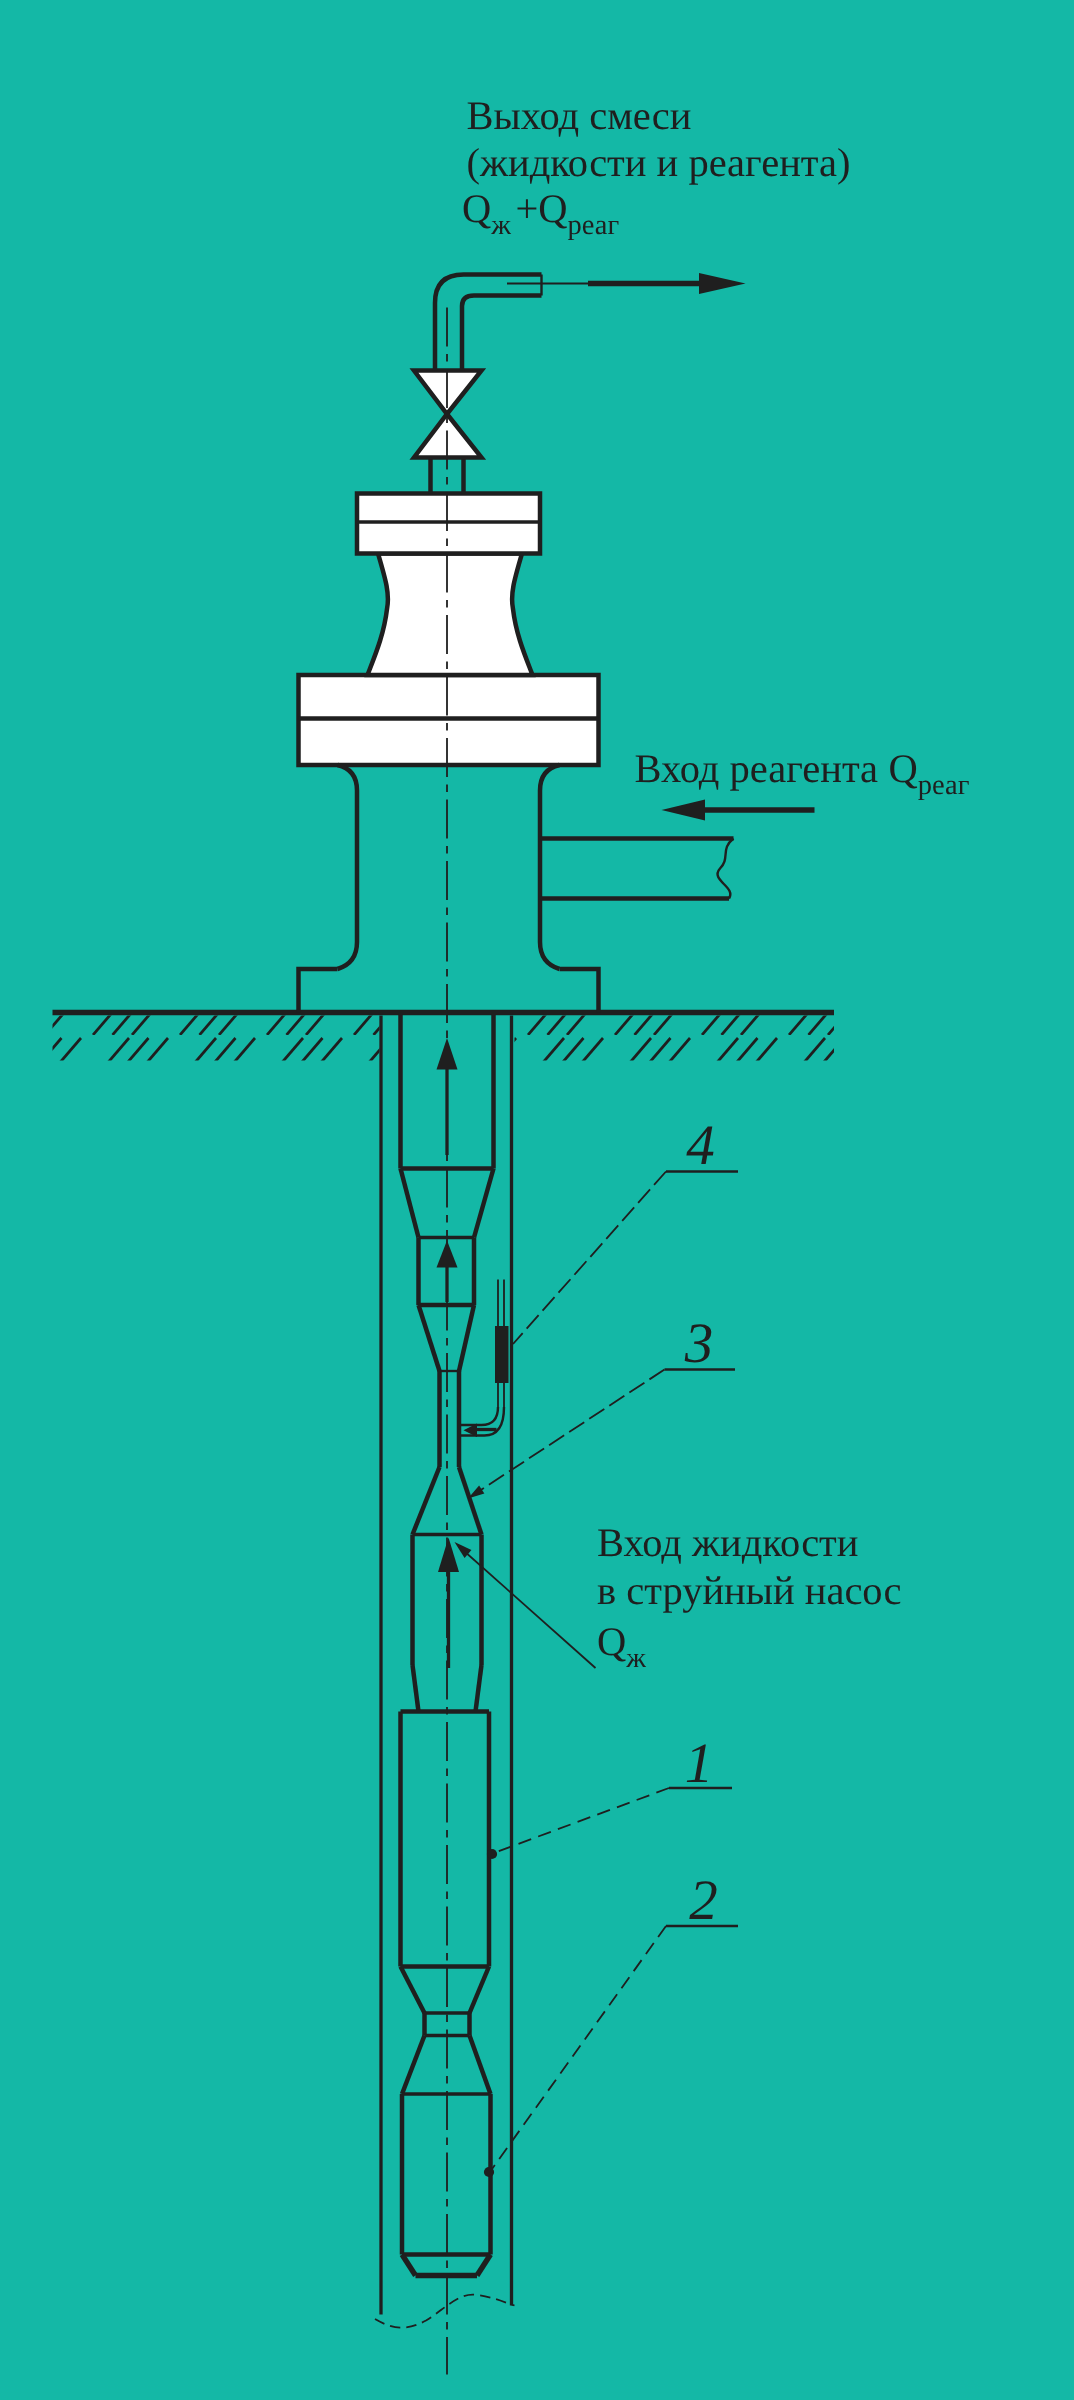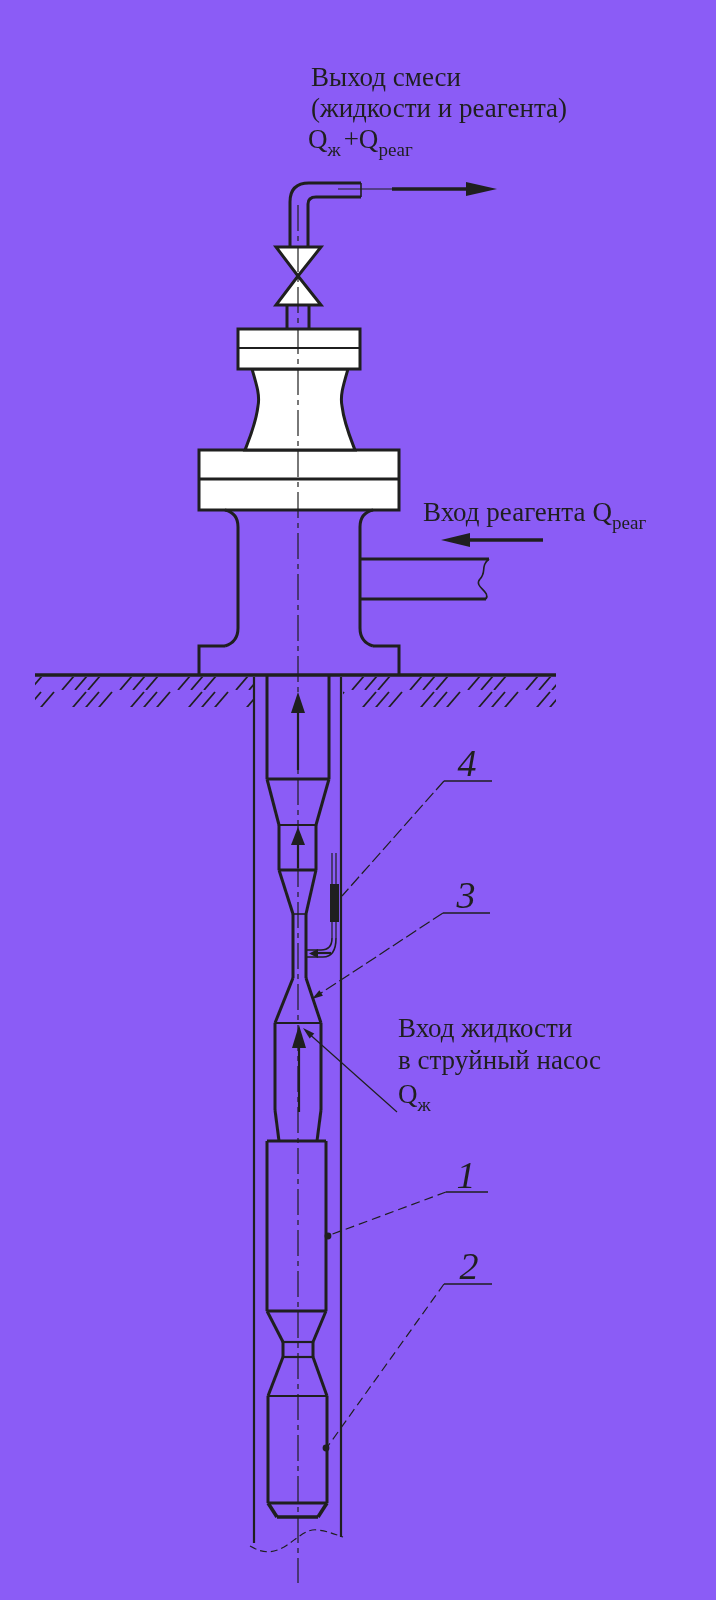--- a/index.html
+++ b/index.html
@@ -1,16 +1,16 @@
 <!DOCTYPE html>
 <html><head>
 <meta charset="utf-8">
 <style>
   html,body{margin:0;padding:0;background:#ffffff;}
-  .stage{width:716px;height:1600px;background:#8b5cf6;position:relative;overflow:hidden;}
+  .stage{width:716px;height:1600px;background:#14b8a6;position:relative;overflow:hidden;}
   svg{display:block;}
   .ln{stroke:#1f1f1f;fill:none;stroke-linecap:butt;stroke-linejoin:miter;}
   .w1{stroke-width:1.2;}
   .w15{stroke-width:1.6;}
   .w2{stroke-width:2.2;}
   .w3{stroke-width:3;}
   .w4{stroke-width:3.6;}
   .ink{fill:#1f1f1f;stroke:none;}
   .whitefill{fill:#ffffff;}
   .dash{stroke-dasharray:9 5;}

